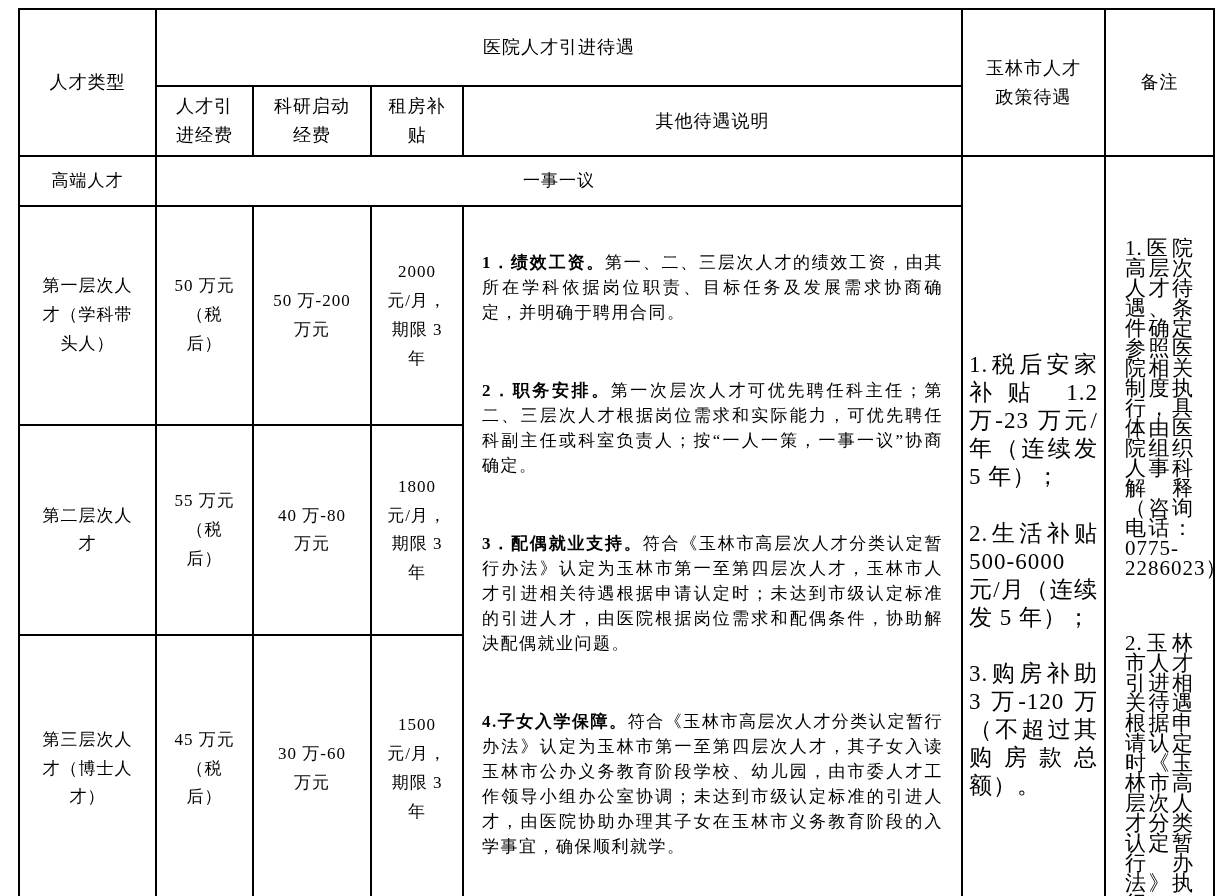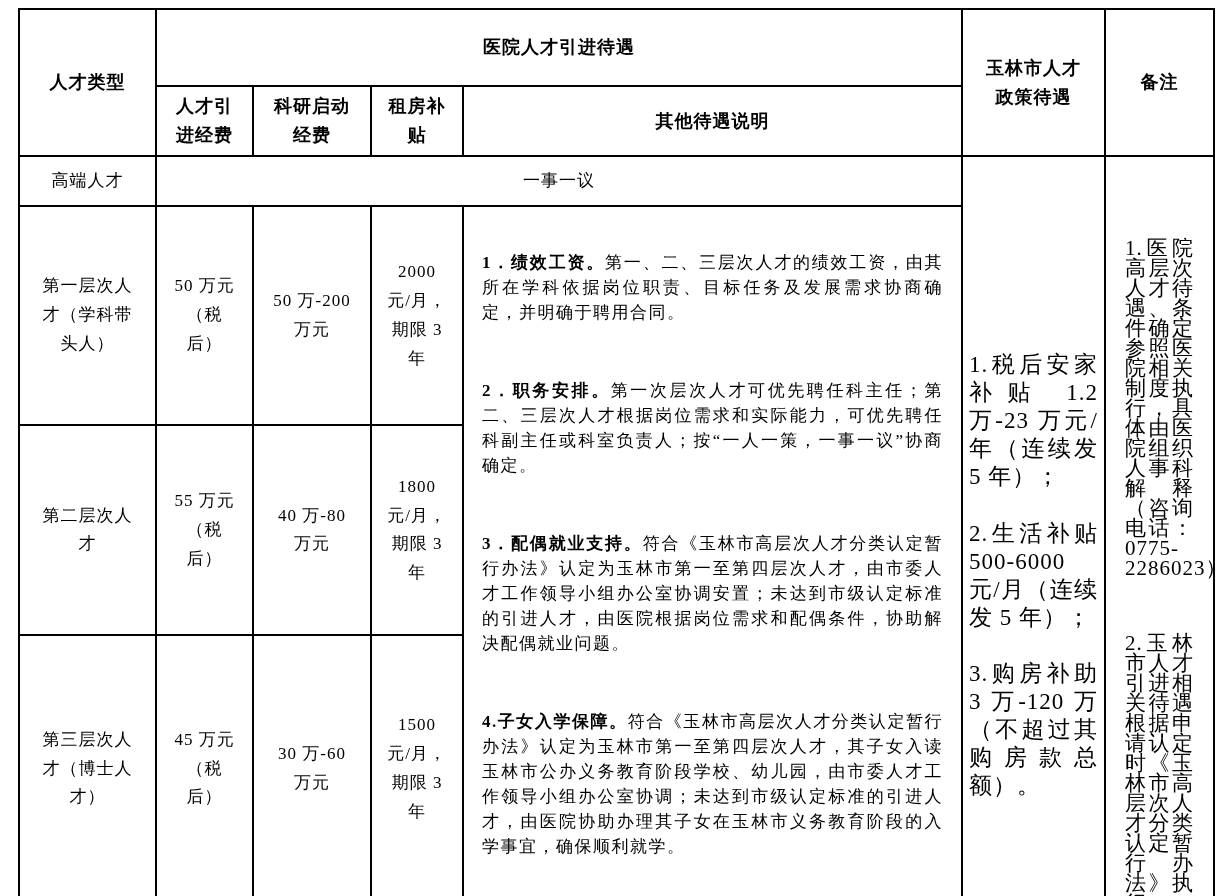--- a/index.html
+++ b/index.html
@@ -26,21 +26,21 @@
   table.talent td {
     border: 2px solid #000000;
     vertical-align: middle;
     text-align: center;
     padding: 2px 6px;
     letter-spacing: 1px;
     white-space: pre-line;
     overflow: hidden;
   }
   table.talent th {
-    font-weight: bold;
+    font-weight: normal;
     font-size: 18px;
     line-height: 1.6;
   }
   table.talent td {
     font-size: 17px;
     line-height: 1.7;
     font-weight: normal;
   }
   tr.r1 { height: 77px; }
   tr.r2 { height: 70px; }
@@ -141,21 +141,21 @@
 后）</td>
       <td>50 万-200
 万元</td>
       <td>2000
 元/月，
 期限 3
 年</td>
       <td rowspan="3" class="cell-other">
         <p><b>1．绩效工资。</b><span>第一、二、三层次人才的绩效工资，由其所在学科依据岗位职责、目标任务及发展需求协商确定，并明确于聘用合同。</span></p>
         <p><b>2．职务安排。</b><span>第一次层次人才可优先聘任科主任；第二、三层次人才根据岗位需求和实际能力，可优先聘任科副主任或科室负责人；按“一人一策，一事一议”协商确定。</span></p>
-        <p><b>3．配偶就业支持。</b><span>符合《玉林市高层次人才分类认定暂行办法》认定为玉林市第一至第四层次人才，由市委人才工作领导小组办公室协调安置；未达到市级认定标准的引进人才，由医院根据岗位需求和配偶条件，协助解决配偶就业问题。</span></p>
+        <p><b>3．配偶就业支持。</b><span>符合《玉林市高层次人才分类认定暂行办法》认定为玉林市第一至第四层次人才，玉林市人才引进相关待遇根据申请认定时；未达到市级认定标准的引进人才，由医院根据岗位需求和配偶条件，协助解决配偶就业问题。</span></p>
         <p><b>4.子女入学保障。</b><span>符合《玉林市高层次人才分类认定暂行办法》认定为玉林市第一至第四层次人才，其子女入读玉林市公办义务教育阶段学校、幼儿园，由市委人才工作领导小组办公室协调；未达到市级认定标准的引进人才，由医院协助办理其子女在玉林市义务教育阶段的入学事宜，确保顺利就学。</span></p>
       </td>
     </tr>
 
     <tr class="r5">
       <td>第二层次人
 才</td>
       <td>55 万元
 （税
 后）</td>

